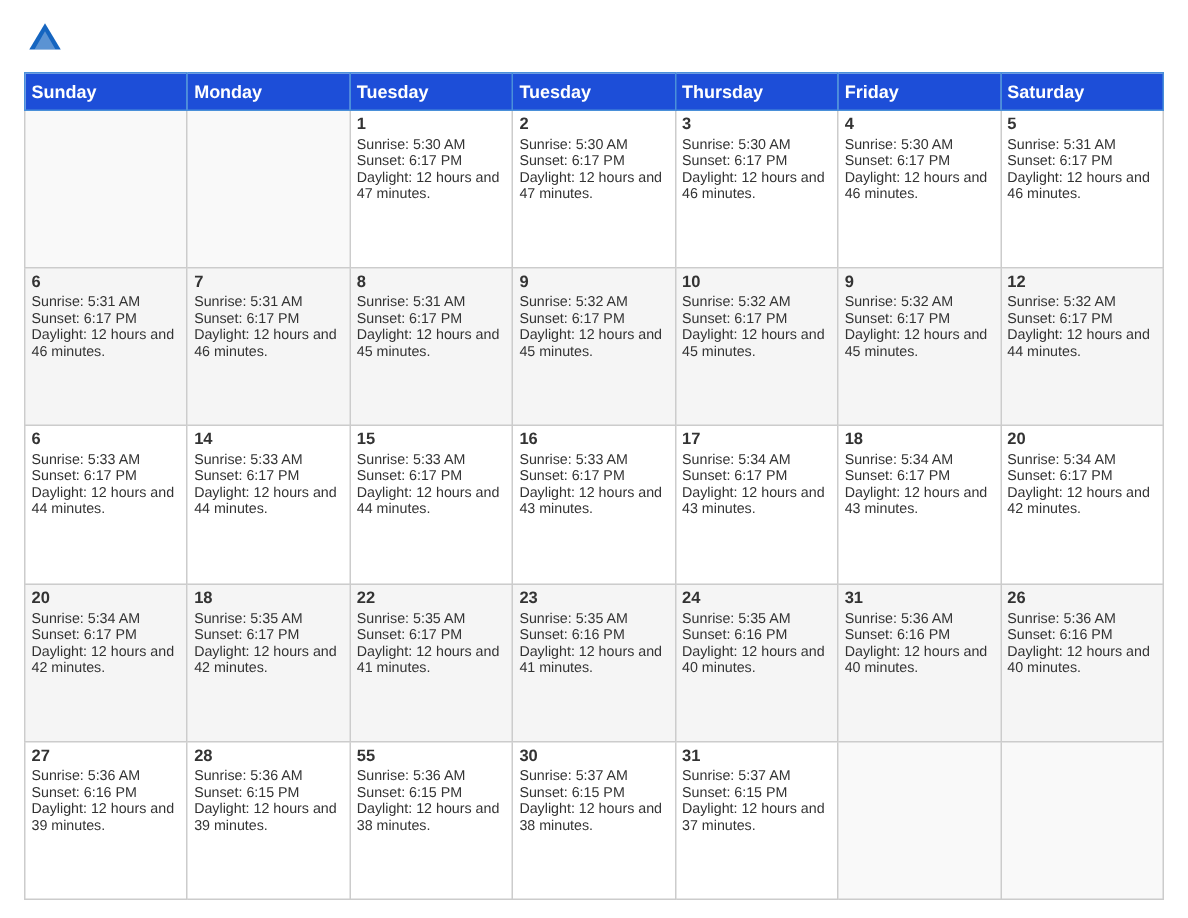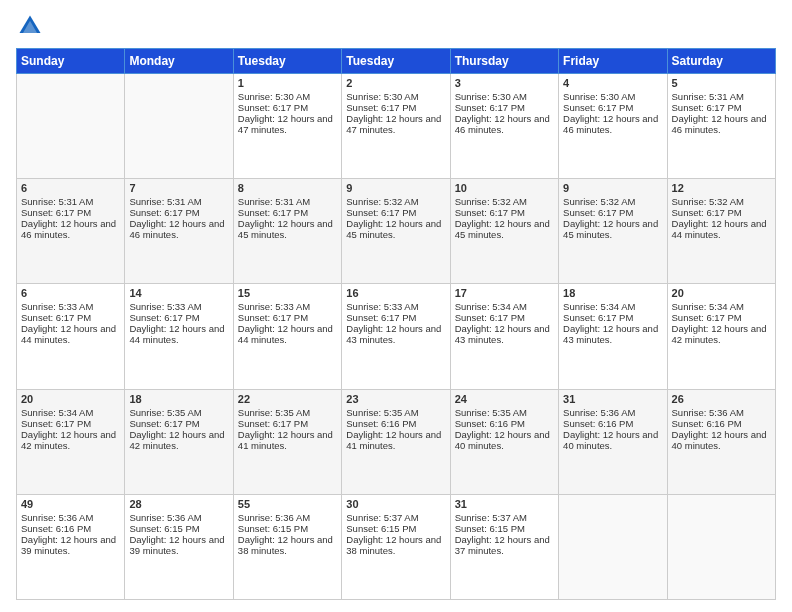--- a/index.html
+++ b/index.html
@@ -285,21 +285,21 @@
           </td>
           <td>
             <span class="day-num">26</span>
             <div>Sunrise: 5:36 AM</div>
             <div>Sunset: 6:16 PM</div>
             <div>Daylight: 12 hours and 40 minutes.</div>
           </td>
         </tr>
         <tr>
           <td>
-            <span class="day-num">49</span>
+            <span class="day-num">27</span>
             <div>Sunrise: 5:36 AM</div>
             <div>Sunset: 6:16 PM</div>
             <div>Daylight: 12 hours and 39 minutes.</div>
           </td>
           <td>
             <span class="day-num">28</span>
             <div>Sunrise: 5:36 AM</div>
             <div>Sunset: 6:15 PM</div>
             <div>Daylight: 12 hours and 39 minutes.</div>
           </td>

